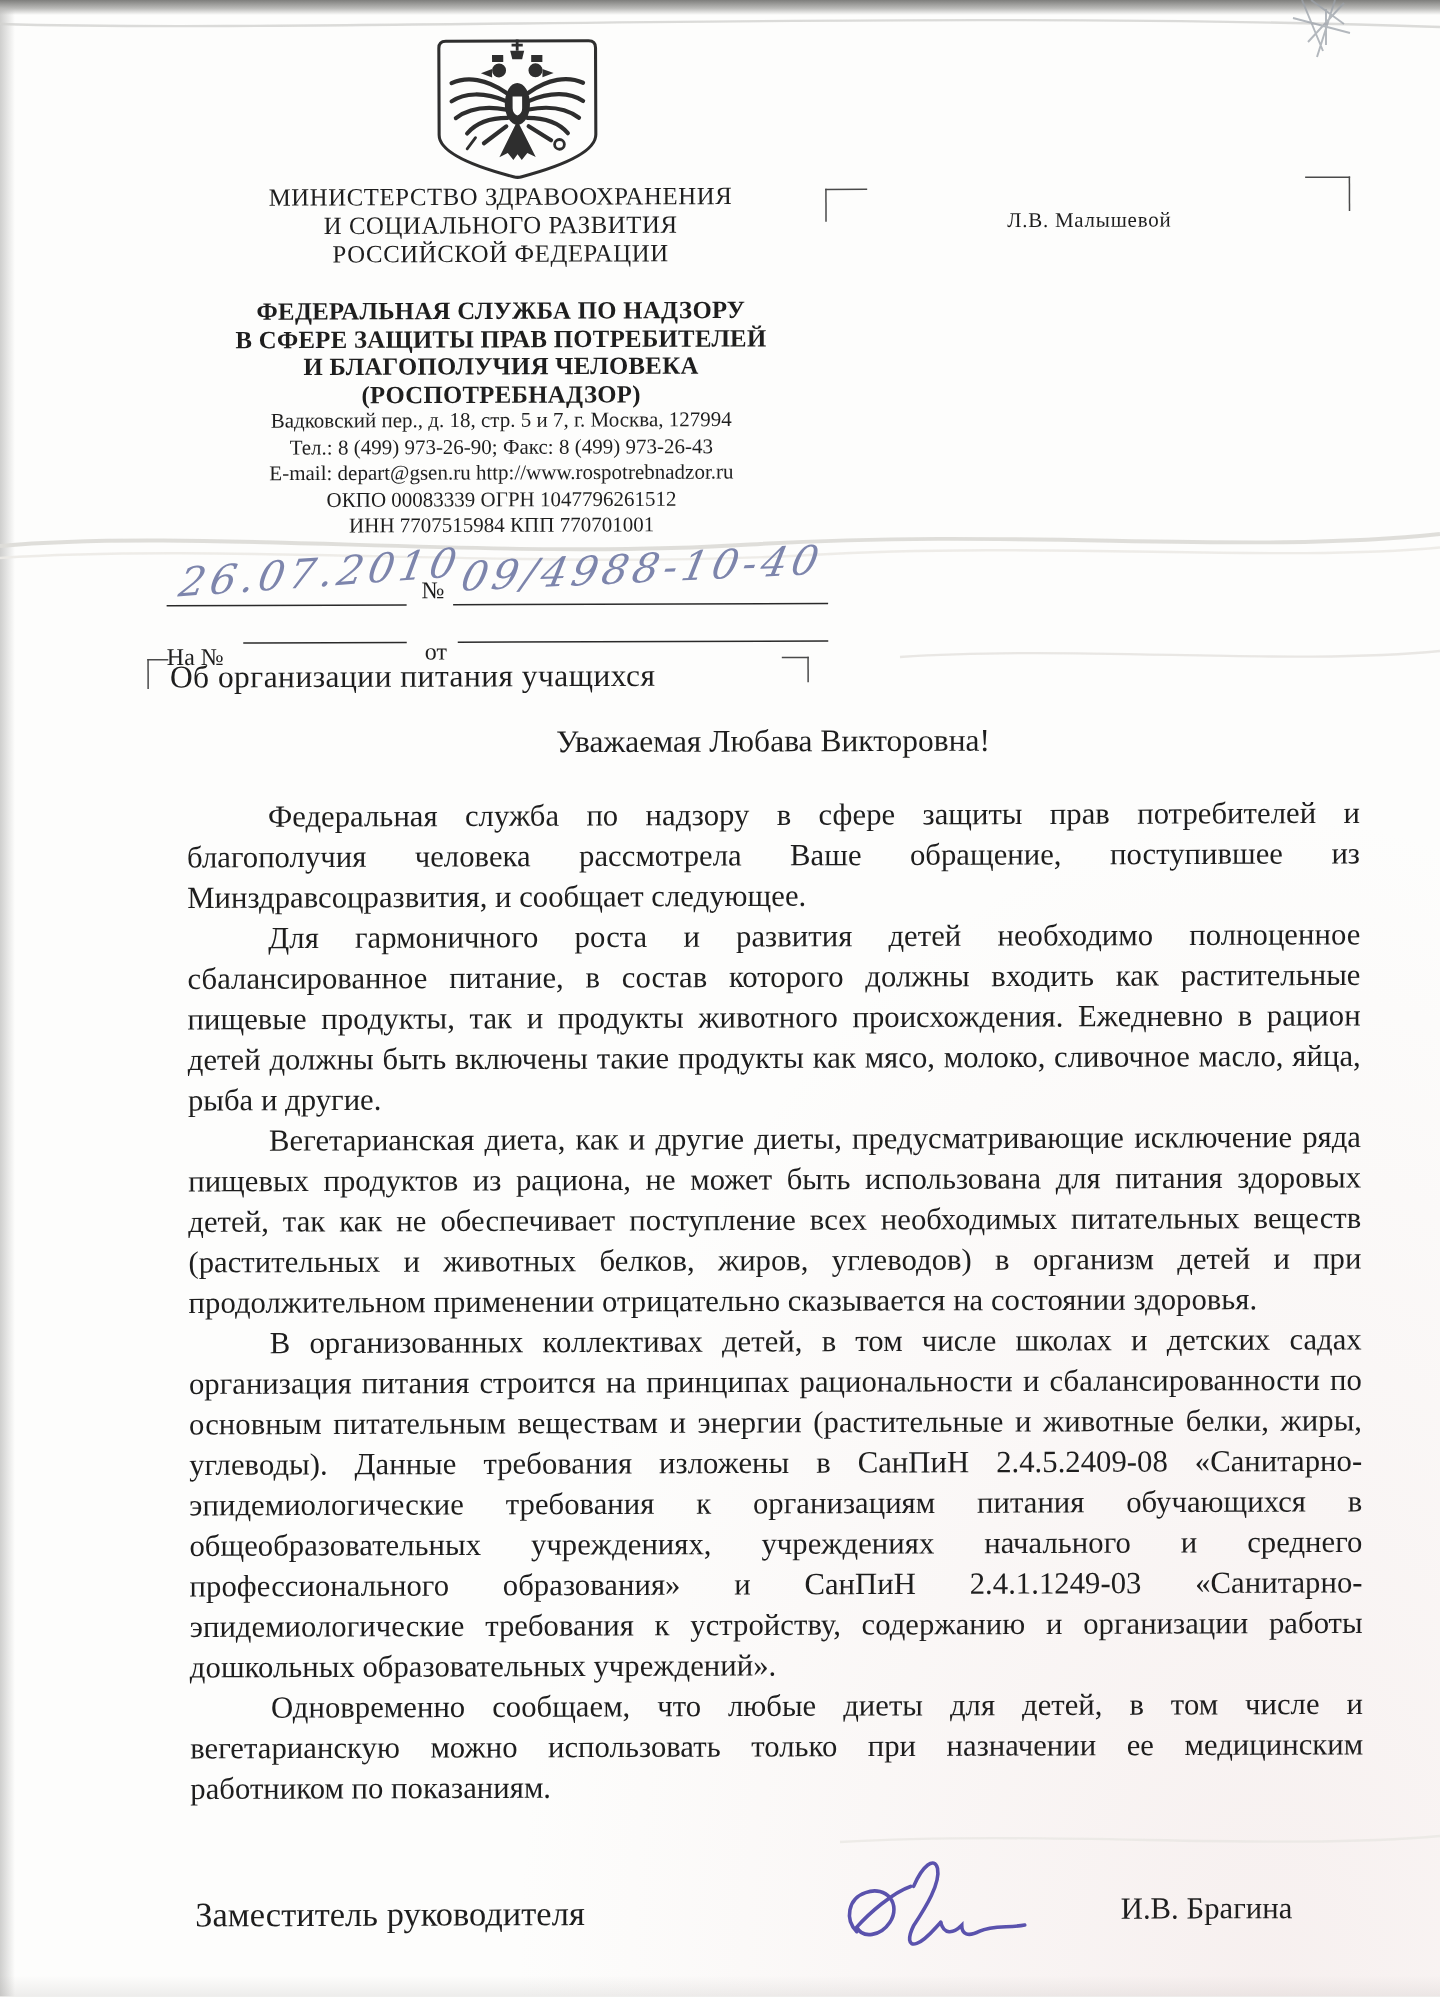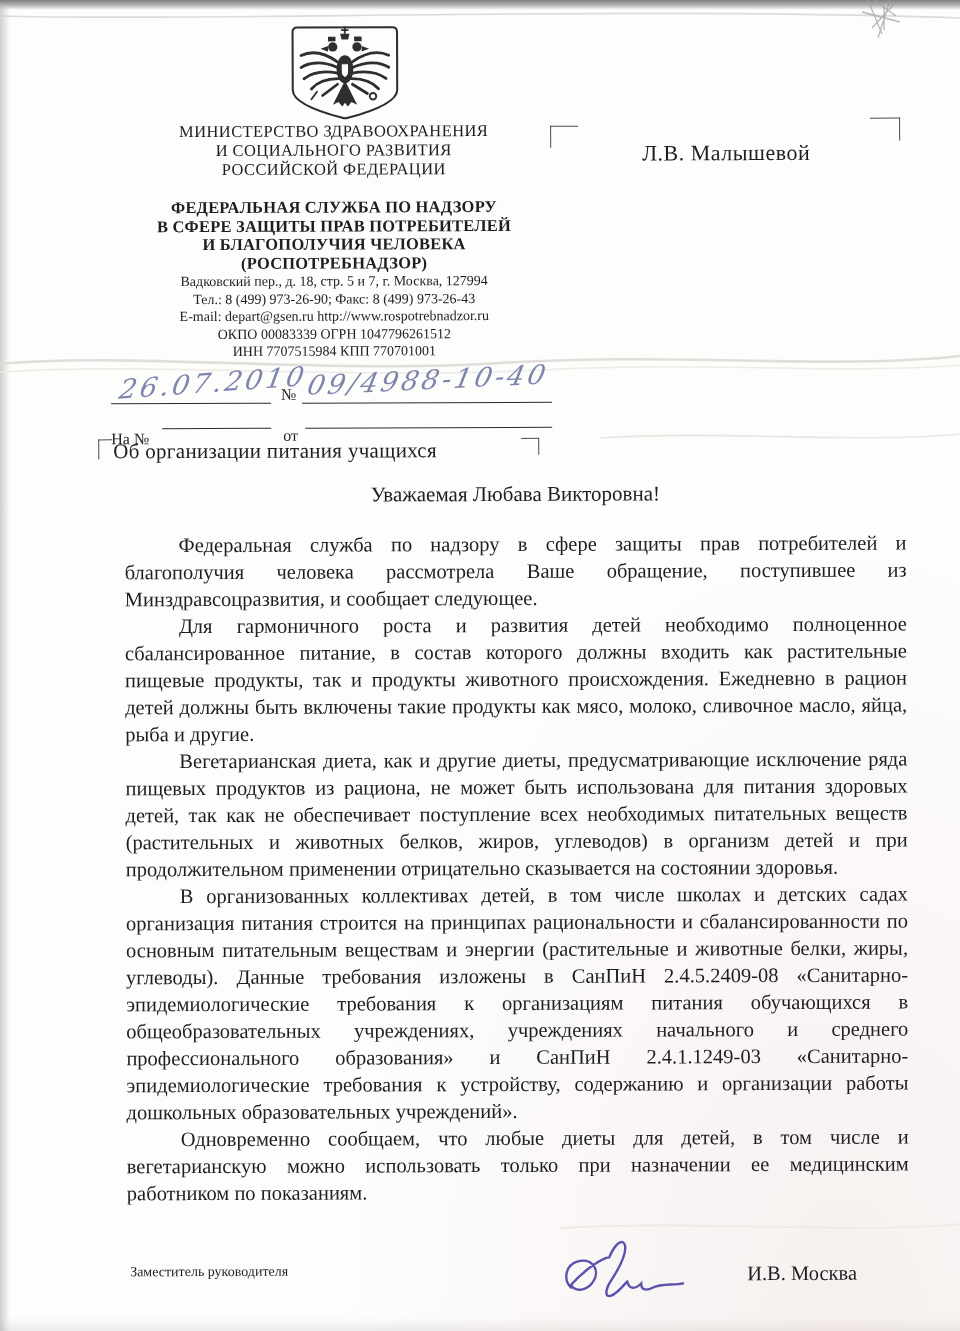--- a/index.html
+++ b/index.html
@@ -37,29 +37,29 @@
     color:#7d85ac;letter-spacing:3px;white-space:nowrap;
   }
   .hand-date{left:122px;top:366px;font-size:27px;transform:skewX(-14deg) rotate(-4deg);}
   .hand-num {left:310px;top:364px;font-size:27px;transform:skewX(-14deg) rotate(-2.5deg);}
 
   
   .corner{border:0 solid #4a4a4a;}
   .corner.tl{border-top-width:1.6px;border-left-width:1.6px;}
   .corner.tr{border-top-width:1.6px;border-right-width:1.6px;}
 
-  .addressee{left:608px;top:141px;width:240px;font-size:22px;text-align:center;letter-spacing:.5px;}
+  .addressee{left:608px;top:141px;width:240px;font-size:14px;text-align:center;letter-spacing:.5px;}
   .subject{left:114px;top:438px;font-size:21px;letter-spacing:.3px;}
 
   .salutation{left:125px;top:482px;width:782px;text-align:center;font-size:21px;}
 
   .body-text{left:125px;top:531px;width:782px;font-size:20.5px;line-height:27px;text-align:justify;}
   .body-text p{margin:0;text-indent:54px;}
 
-  .sig-title{left:128px;top:1263px;font-size:14px;text-align:center;}
+  .sig-title{left:128px;top:1263px;font-size:23px;text-align:center;}
   .sig-name {left:745px;top:1263px;font-size:20.5px;}
 
   .artifact{pointer-events:none;}
 </style>
 </head>
 <body>
 
 <div id="page">
   <div class="scan-top artifact"></div>
 
@@ -164,16 +164,16 @@
       <p>В организованных коллективах детей, в том числе школах и детских садах организация питания строится на принципах рациональности и сбалансированности по основным питательным веществам и энергии (растительные и животные белки, жиры, углеводы). Данные требования изложены в СанПиН 2.4.5.2409-08 «Санитарно-эпидемиологические требования к организациям питания обучающихся в общеобразовательных учреждениях, учреждениях начального и среднего профессионального образования» и СанПиН 2.4.1.1249-03 «Санитарно-эпидемиологические требования к устройству, содержанию и организации работы дошкольных образовательных учреждений».</p>
       <p>Одновременно сообщаем, что любые диеты для детей, в том числе и вегетарианскую можно использовать только при назначении ее медицинским работником по показаниям.</p>
     </div>
 
     <div class="abs sig-title">Заместитель руководителя</div>
     <svg class="abs" style="left:555px;top:1232px;width:140px;height:95px" viewBox="0 0 140 95" fill="none" stroke="#5a52ad" stroke-width="2.4" stroke-linecap="round">
       <path d="M14 56 C 6 48 8 34 20 30 C 34 25 44 38 36 50 C 30 59 18 61 14 53 C 22 44 38 30 50 26"></path>
       <path d="M52 26 C 58 12 66 6 68 14 C 70 24 60 40 52 52 C 48 60 48 66 54 64 C 60 62 66 54 70 50"></path>
       <path d="M70 50 C 72 58 78 58 84 52 C 84 58 88 60 96 56 C 104 52 116 54 126 52"></path>
     </svg>
-    <div class="abs sig-name">И.В. Москва</div>
+    <div class="abs sig-name">И.В. Брагина</div>
 
   </div>
 </div>
 
 </body></html>

